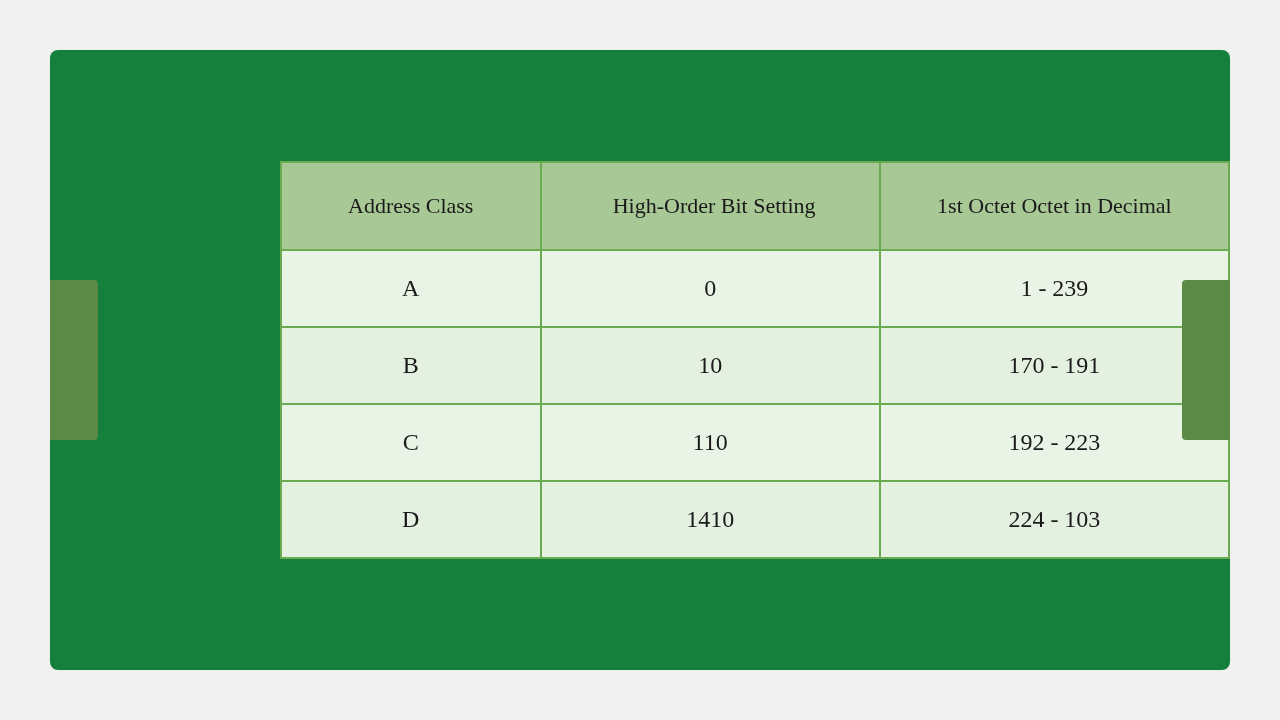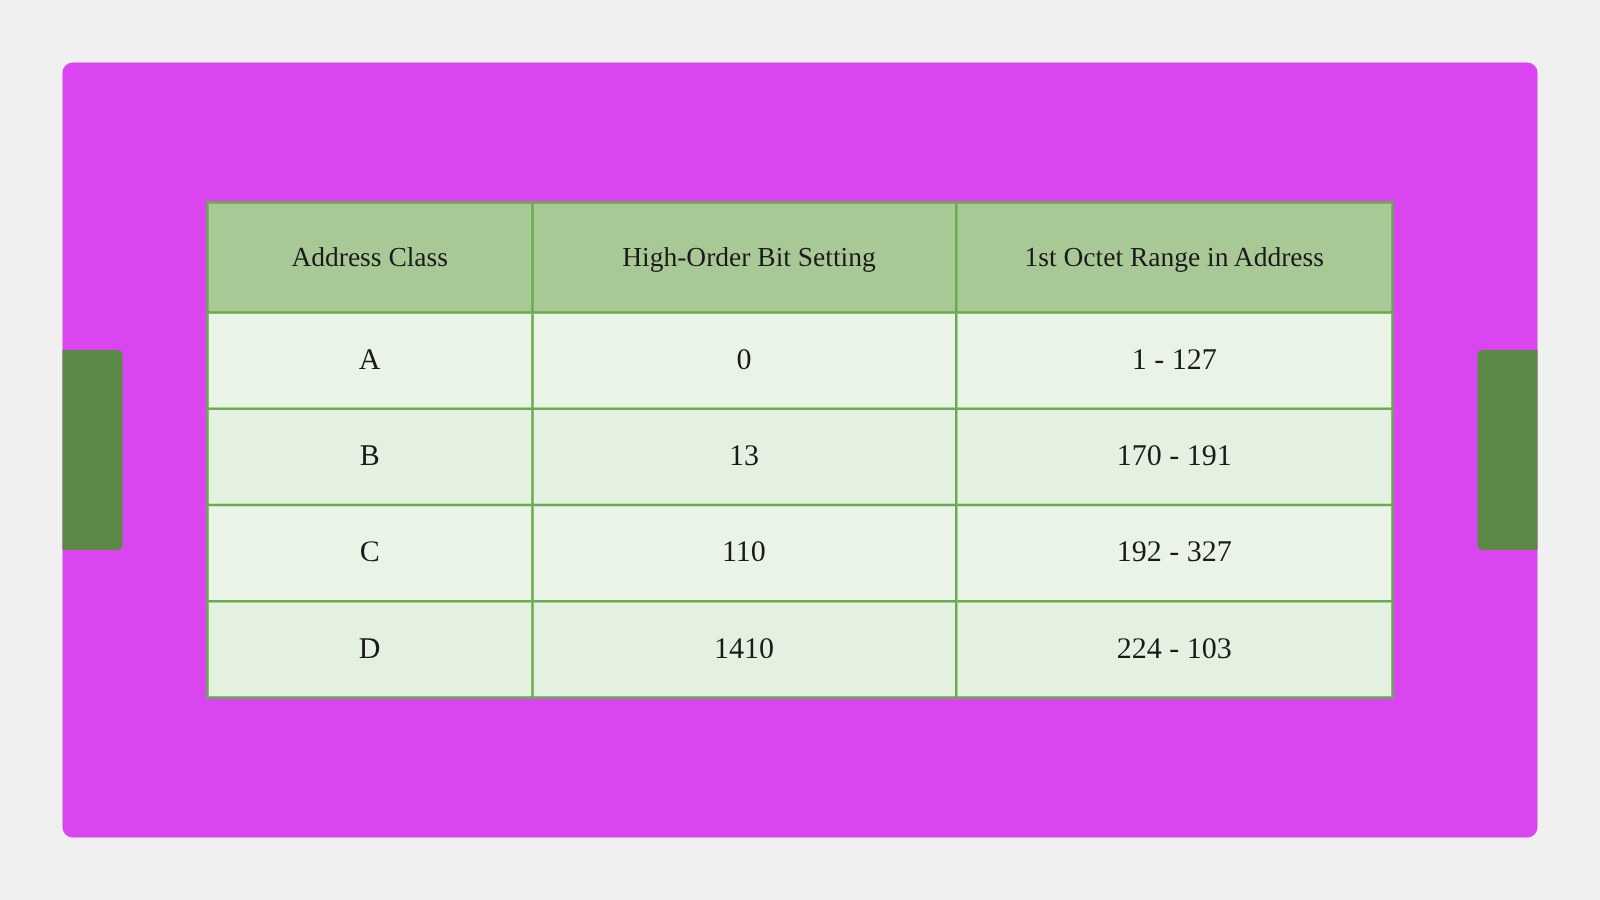--- a/index.html
+++ b/index.html
@@ -15,25 +15,25 @@
       display: flex;
       align-items: center;
       justify-content: center;
       font-family: Georgia, 'Times New Roman', serif;
       overflow: hidden;
     }
 
     .slide-container {
       width: 1180px;
       height: 620px;
-      background-color: #d946ef;
+      background-color: #15803d;
       border-radius: 8px;
       display: flex;
       align-items: center;
-      justify-content: center;
+      justify-content: flex-end;
       position: relative;
     }
 
     .green-bar-left {
       position: absolute;
       left: 0;
       top: 50%;
       transform: translateY(-50%);
       width: 48px;
       height: 160px;
@@ -106,38 +106,38 @@
 <div class="slide-container">
   <div class="green-bar-left"></div>
   <div class="green-bar-right"></div>
 
   <div class="table-wrapper">
     <table>
       <thead>
         <tr>
           <th class="col-address">Address Class</th>
           <th class="col-bits">High-Order Bit Setting</th>
-          <th class="col-range">1st Octet Range in Address</th>
+          <th class="col-range">1st Octet Octet in Decimal</th>
         </tr>
       </thead>
       <tbody id="table-body">
       <tr>
             <td>A</td>
             <td>0</td>
-            <td>1 - 127</td>
+            <td>1 - 239</td>
           </tr>
           <tr>
             <td>B</td>
-            <td>13</td>
+            <td>10</td>
             <td>170 - 191</td>
           </tr>
           <tr>
             <td>C</td>
             <td>110</td>
-            <td>192 - 327</td>
+            <td>192 - 223</td>
           </tr>
           <tr>
             <td>D</td>
             <td>1410</td>
             <td>224 - 103</td>
           </tr>
         </tbody>
     </table>
   </div>
 </div>

